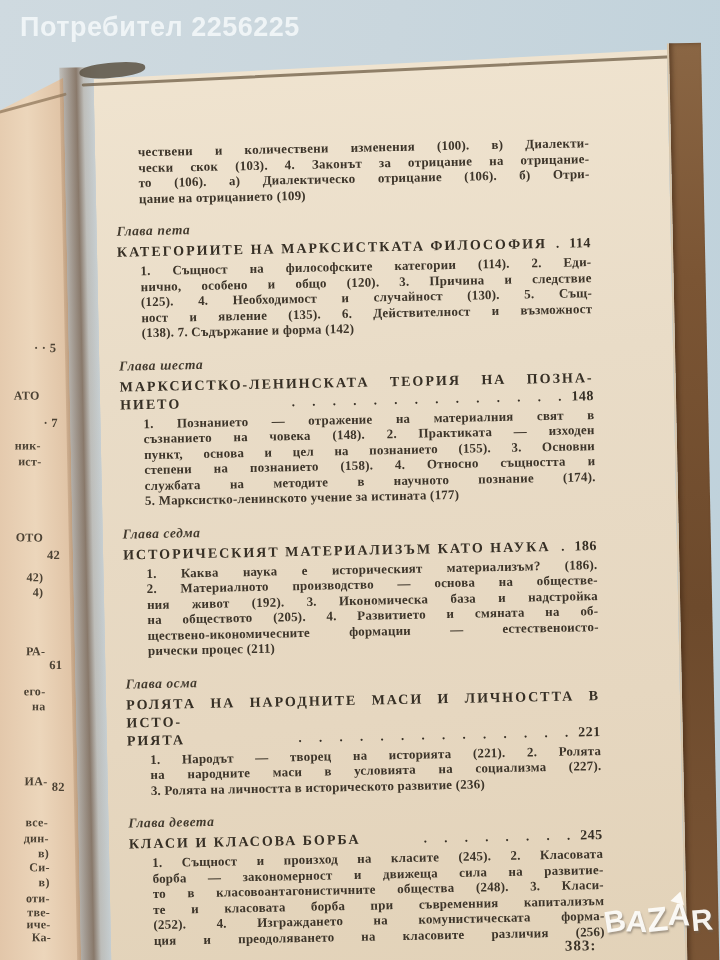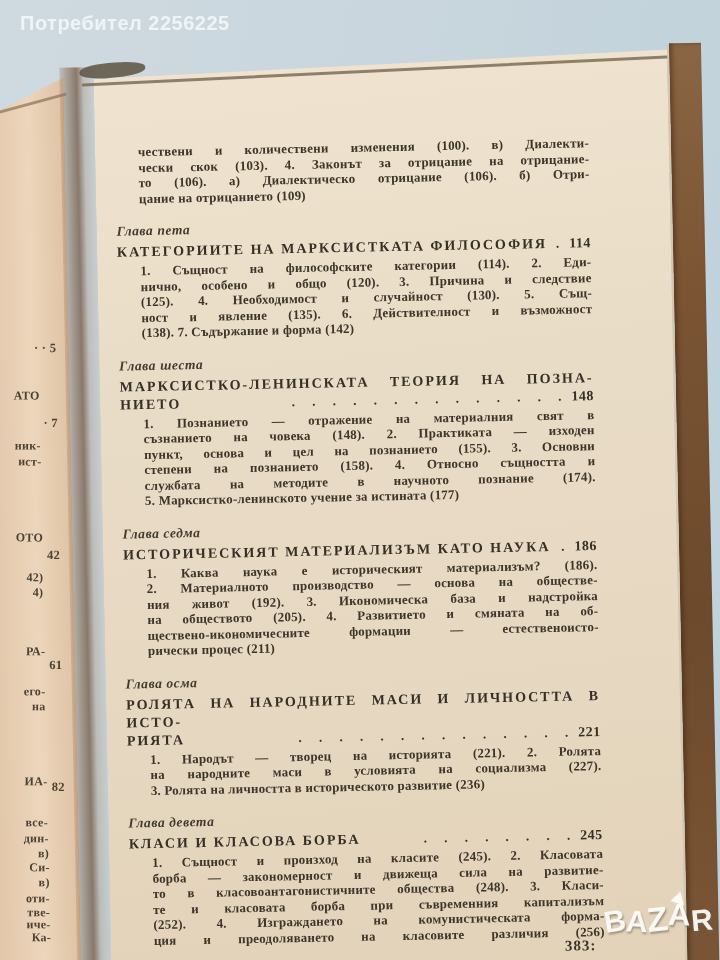--- a/index.html
+++ b/index.html
@@ -49,21 +49,21 @@
          letter-spacing:1px;color:#3d352a;}
 
   
   .frag{position:absolute;right:30px;font-weight:bold;font-size:12px;color:#4c4234;
         letter-spacing:0.3px;transform:rotate(1.5deg);}
   .frag.num{right:13px;font-size:12.5px;}
 
   
   .watermark{position:absolute;left:20px;top:12px;z-index:40;
         font-family:"Liberation Sans","DejaVu Sans",sans-serif;
-        font-weight:bold;font-size:20px;letter-spacing:0.5px;
+        font-weight:bold;font-size:27px;letter-spacing:0.5px;
         color:rgba(247,250,251,0.82);}
   .bazar{position:absolute;left:604px;top:905px;z-index:45;display:flex;
         transform:rotate(-2deg);
         font-family:"Liberation Sans","DejaVu Sans",sans-serif;font-weight:bold;}
   .bazar span{display:inline-block;font-size:30px;line-height:30px;
         color:rgba(253,252,249,0.95);
         text-shadow:1px 2px 2px rgba(110,100,90,0.55);}
   .bazar span:nth-child(1){transform:rotate(-7deg);}
   .bazar span:nth-child(2){transform:rotate(5deg) translateY(1px);}
   .bazar span:nth-child(3){font-size:34px;transform:rotate(-4deg) translateY(-1px);}

